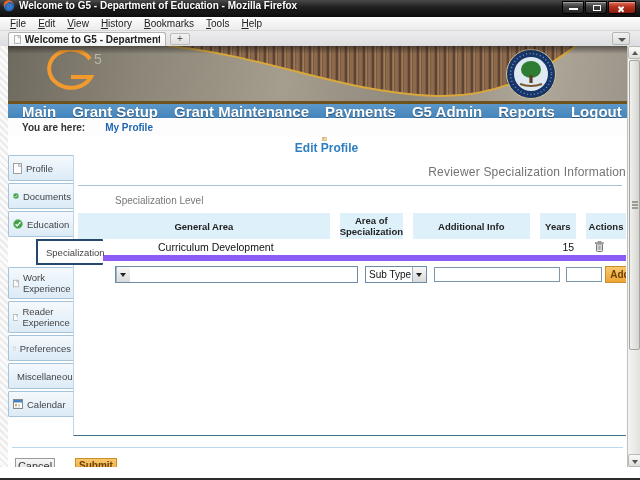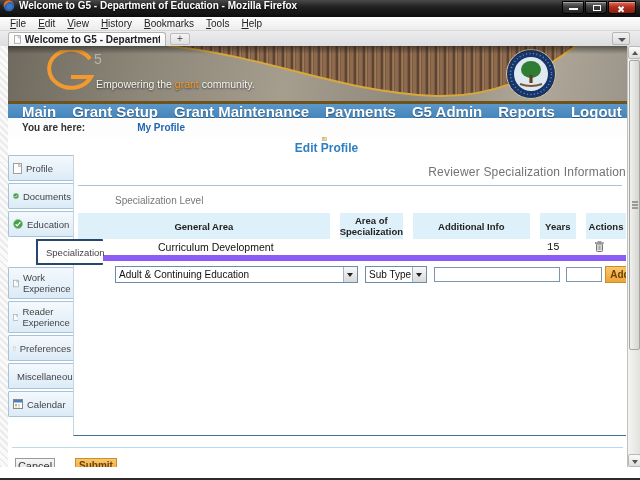--- a/index.html
+++ b/index.html
@@ -55,21 +55,21 @@
   .crescent { position:absolute; left:0; top:0; }
   .seal { position:absolute; left:497px; top:2px; }
 
   
   .navbar { position:absolute; left:8px; top:55px; width:619px; height:17px; background:linear-gradient(#5b97c9,#4585bb);
     border-top:3px solid #6e531f; display:flex; align-items:center; gap:16px; padding-left:14px; }
   .nav-item { color:#fff; font-size:15px; font-weight:bold; text-shadow:0 1px 1px rgba(0,0,0,.45); white-space:nowrap; }
 
   
   .breadcrumb { position:absolute; left:8px; top:72px; width:619px; height:19px; display:flex; align-items:center;
-    padding-left:14px; background:#fdfdfd;gap:32px; }
+    padding-left:14px; background:#fdfdfd; }
   .crumb-prefix { font-weight:bold; color:#333; }
   .crumb-current { font-weight:bold; color:#1f66b0; margin-left:20px; }
   .pagetitle-row { position:absolute; left:8px; top:91px; width:619px; height:18px; display:flex; align-items:center; padding-left:13px;flex-direction:column; }
   .pagetitle { color:#2e7fc1; font-size:12px; font-weight:bold; margin-left:5px; }
 
   
   .sidebar { position:absolute; left:8px; top:109px; width:66px; }
   .side-item { display:flex; align-items:center; gap:4px; min-height:26px; padding:4px 2px 4px 4px; margin-bottom:2px;
     background:linear-gradient(#f4f9fd,#dcebf7); border:1px solid #a7c3da; border-radius:1px; color:#444; }
   .side-item .lbl { font-size:9.5px; line-height:11px; }
@@ -81,21 +81,21 @@
   .panel-heading { margin-top:10px; text-align:right; color:#737373; font-size:12px; letter-spacing:.2px; }
   .panel-hr { height:1px; background:#a9c2d6; margin:6px 4px 0 4px; }
   .section-label { margin:9px 0 0 41px; color:#777; font-size:10px; }
 
   .thead { display:flex; gap:10px; margin:7px 0 0 4px; }
   .th { background:#def0fa; color:#222; font-weight:bold; font-size:9.5px; text-align:center;
     display:flex; align-items:center; justify-content:center; height:26px; line-height:11px; }
   .th.c1{width:283px;} .th.c2{width:65px;} .th.c3{width:131px;} .th.c4{width:41px;} .th.c5{width:40px; flex:none; white-space:nowrap; }
 
   .trow { display:flex; margin-left:4px; height:22px; align-items:center; border-bottom:6px solid #8b5cf6; font-size:10.5px; color:#111; }
-  .td.c1{width:285px; text-align:center;} .td.c2{width:67px;} .td.c3{width:133px;} .td.c4{width:41px; text-align:left; padding-right:13px;font-family:Liberation Mono, monospace;}
+  .td.c1{width:285px; text-align:center;} .td.c2{width:67px;} .td.c3{width:133px;} .td.c4{width:41px; text-align:right; padding-right:13px;}
   .td.c5{width:40px; padding-left:8px;}
 
   .frow { position:relative; height:22px; margin-top:3px; }
   .sel { position:absolute; top:2px; height:17px; background:#fff; border:1px solid #6e8ba5; display:flex; align-items:center; }
   .sel .val { flex:1; padding-left:3px; font-size:10px; color:#111; white-space:nowrap; overflow:hidden; }
   .sel .arrowbox { width:14px; height:100%; border-left:1px solid #9fb4c6; background:linear-gradient(#f8f8f8,#d9d9d9); position:relative; }
   .sel .arrowbox::after { content:""; position:absolute; left:3px; top:6px; border-left:3.5px solid transparent;
     border-right:3.5px solid transparent; border-top:4px solid #222; }
   .sel1 { left:41px; width:243px; }
   .sel2 { left:291px; width:62px; }
@@ -186,21 +186,20 @@
             <rect x="6.5" width="1.5" height="55" fill="#a07c56"></rect>
           </pattern>
         </defs>
         <path d="M160,0 C260,10 330,46 428,50 C500,52 542,18 568,0 Z" fill="url(#books)"></path>
         <path d="M160,0 C260,10 330,46 428,50 C500,52 542,18 568,0" fill="none" stroke="#d8a83c" stroke-width="2"></path>
       </svg>
       <svg class="g-logo" width="70" height="48" viewBox="0 0 70 48">
         <path d="M52,9 A22,19 0 1 0 53,27 L33,27" fill="none" stroke="#f29a2e" stroke-width="4"></path>
         <text x="56" y="14" font-size="14" fill="#b9b4a8" font-family="Liberation Sans, sans-serif">5</text>
       </svg>
-      <div class="slogan"><span>Empowering the </span><span class="hl">grant</span><span> community.</span></div>
       <svg class="seal" width="52" height="52" viewBox="0 0 52 52">
         <circle cx="26" cy="26" r="24.5" fill="#16356b" stroke="#d8c690" stroke-width="1"></circle>
         <circle cx="26" cy="26" r="17" fill="#dfe9f1"></circle>
         <circle cx="26" cy="26" r="20.5" fill="none" stroke="rgba(255,255,255,0.45)" stroke-width="1.5" stroke-dasharray="1,2.5"></circle>
         <ellipse cx="26" cy="21.5" rx="10" ry="8.5" fill="#2e7d32"></ellipse>
         <rect x="24.4" y="27" width="3.2" height="8" fill="#5d4024"></rect>
         <path d="M15,36 Q26,40 37,36" fill="none" stroke="#7a5a30" stroke-width="2"></path>
       </svg>
     </div>
 
@@ -323,21 +322,20 @@
             <line x1="4.5" y1="4.5" x2="4.5" y2="9" stroke="#999" stroke-width="0.8"></line>
             <line x1="5.8" y1="4.5" x2="5.8" y2="9" stroke="#999" stroke-width="0.8"></line>
             <rect x="0.5" y="1.5" width="8" height="1.3" fill="#bbb" stroke="#777" stroke-width="0.5"></rect>
             <rect x="3" y="0.3" width="3" height="1.2" fill="#bbb" stroke="#777" stroke-width="0.5"></rect>
           </svg>
         </div>
       </div>
 
       <div class="frow">
         <div class="sel sel1">
-          <span class="val">Adult &amp; Continuing Education</span>
           <span class="arrowbox"></span>
         </div>
         <div class="sel sel2">
           <span class="val">Sub Type 2</span>
           <span class="arrowbox"></span>
         </div>
         <input class="txt txt1" type="text" value="" style="">
         <input class="txt txt2" type="text" value="" style="">
         <div class="btn-add">Add</div>
       </div>

